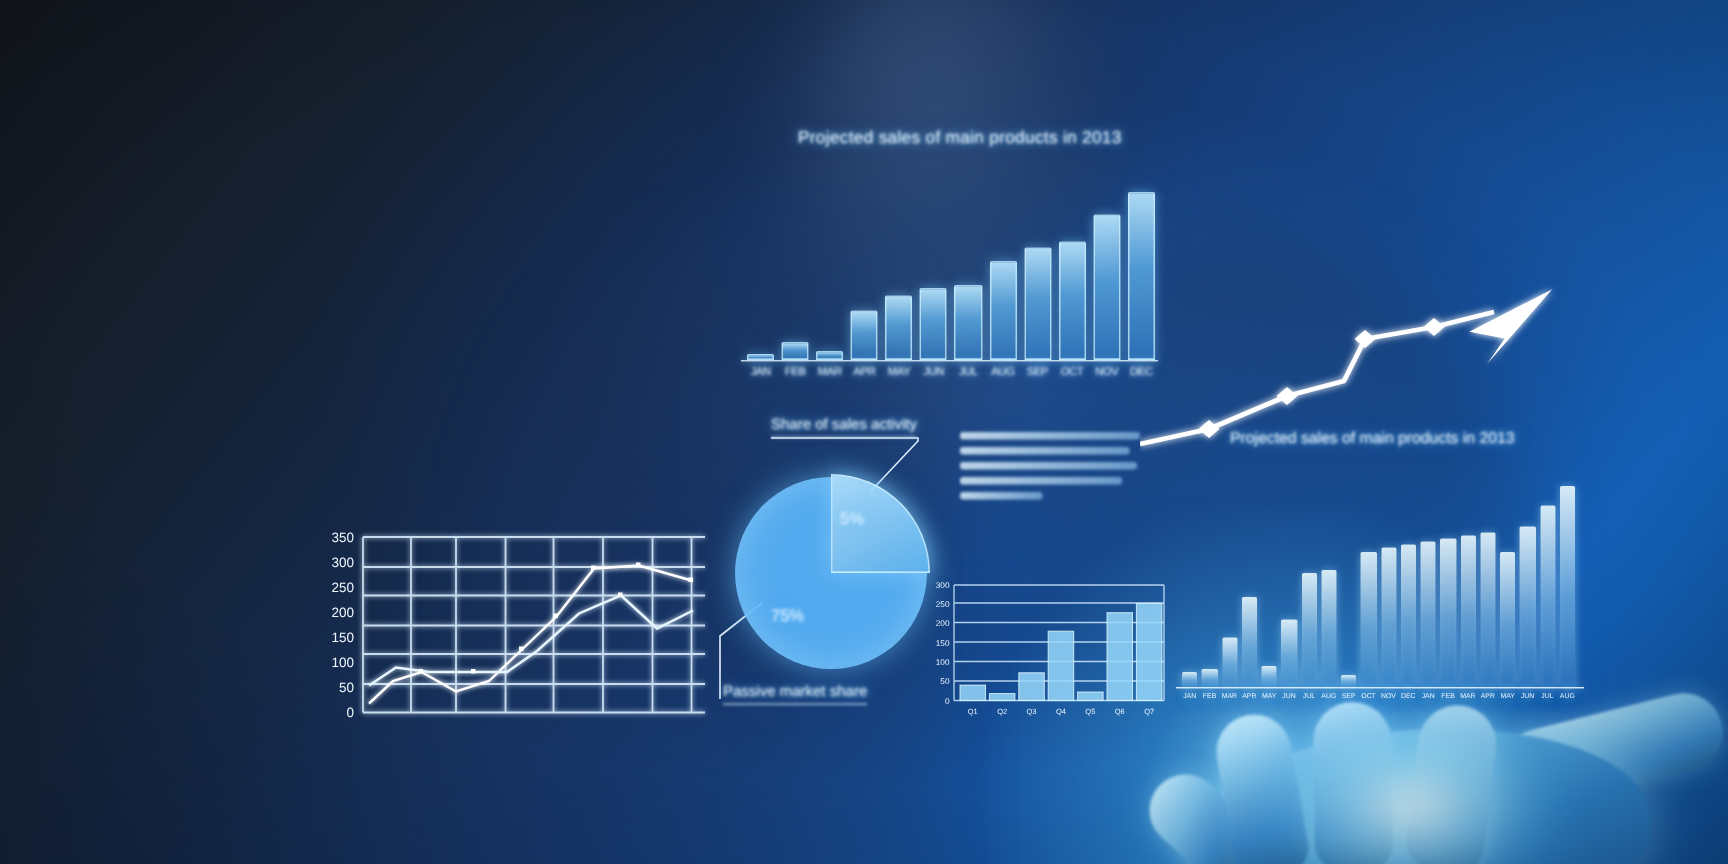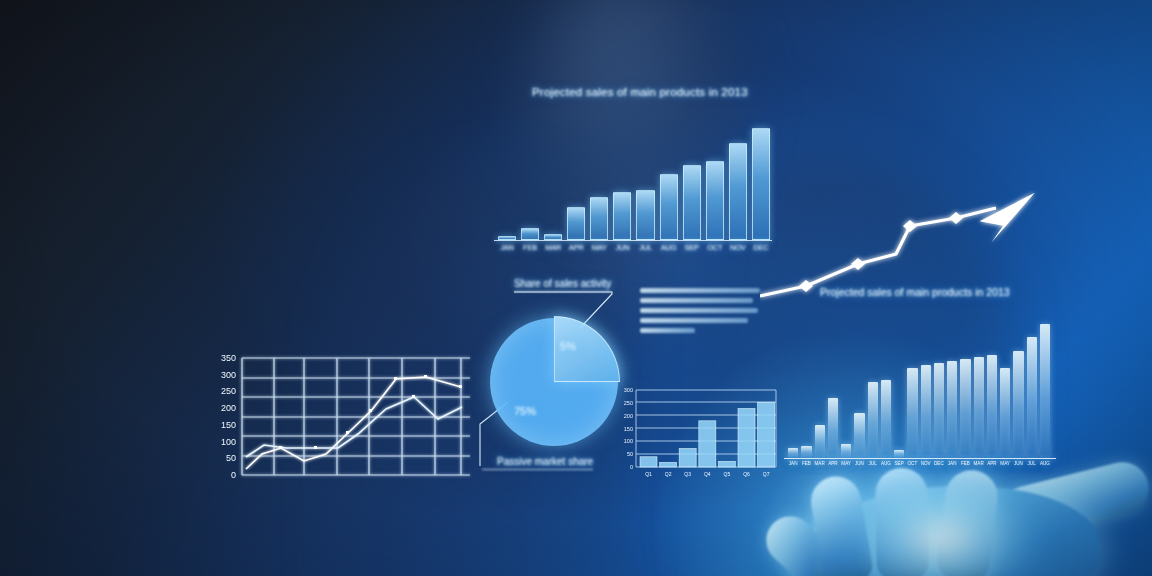--- a/index.html
+++ b/index.html
@@ -139,21 +139,21 @@
     background:linear-gradient(150deg, rgba(175,225,255,.95), rgba(100,190,250,.88));
     border:1px solid rgba(220,245,255,.7);
     box-shadow:0 0 14px rgba(140,215,255,.6);
     border-top-right-radius:66px;
   }
   #pie2-lab-25 { position:absolute; left:98px; top:62px; font-size:11px; }
   #pie2-lab-75 { position:absolute; left:52px; top:116px; font-size:11px;margin-top:11px; }
   #pie2-cal-a { position:absolute; left:52px; top:0px; font-size:10px; white-space:nowrap;
                 border-bottom:1px solid rgba(225,245,255,.8); padding-bottom:2px; }
   #pie2-cal-b { position:absolute; left:20px; top:178px; font-size:10px; white-space:nowrap;
-                border-bottom:1px solid rgba(225,245,255,.8); padding-bottom:2px;padding-left:15px; }
+                border-bottom:1px solid rgba(225,245,255,.8); padding-bottom:2px; }
 
   
   #mid-note { position:absolute; left:640px; top:288px; width:120px; z-index:20; }
   #mid-note .blurline { height:5px; margin-bottom:5px; }
 
   
   #chart-small { position:absolute; left:612px; top:380px; width:172px; height:104px; z-index:20; }
 
   
   #chart-right { position:absolute; left:782px; top:286px; width:300px; height:200px; z-index:20; }

